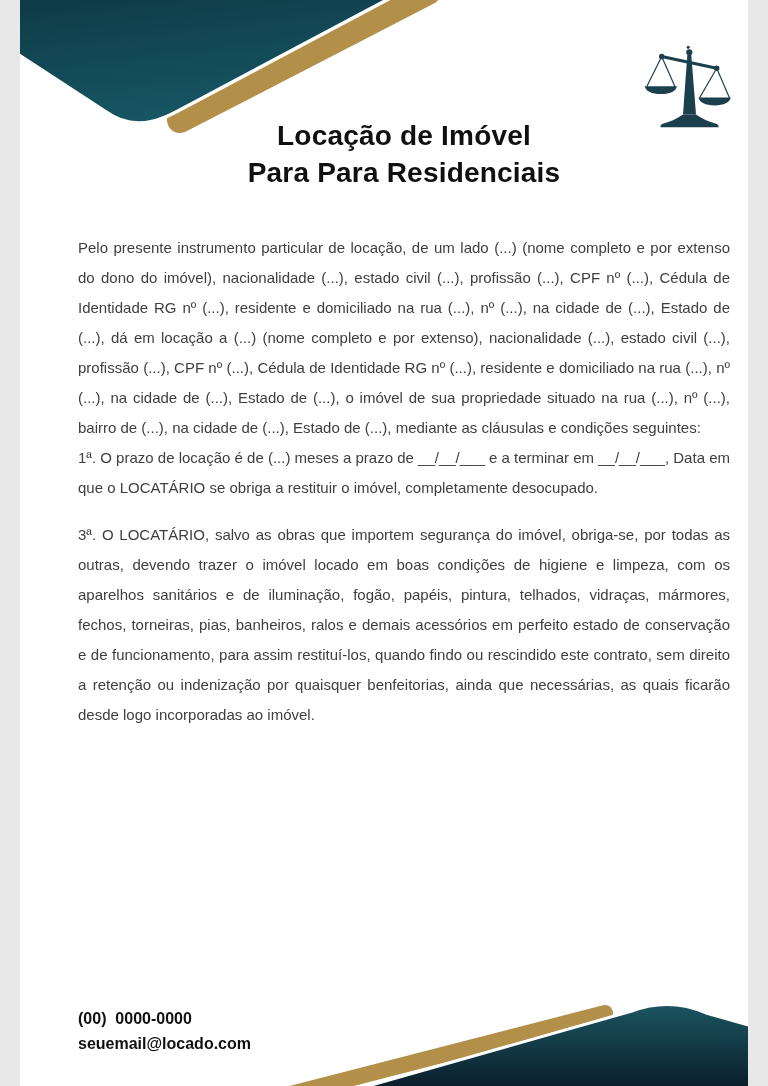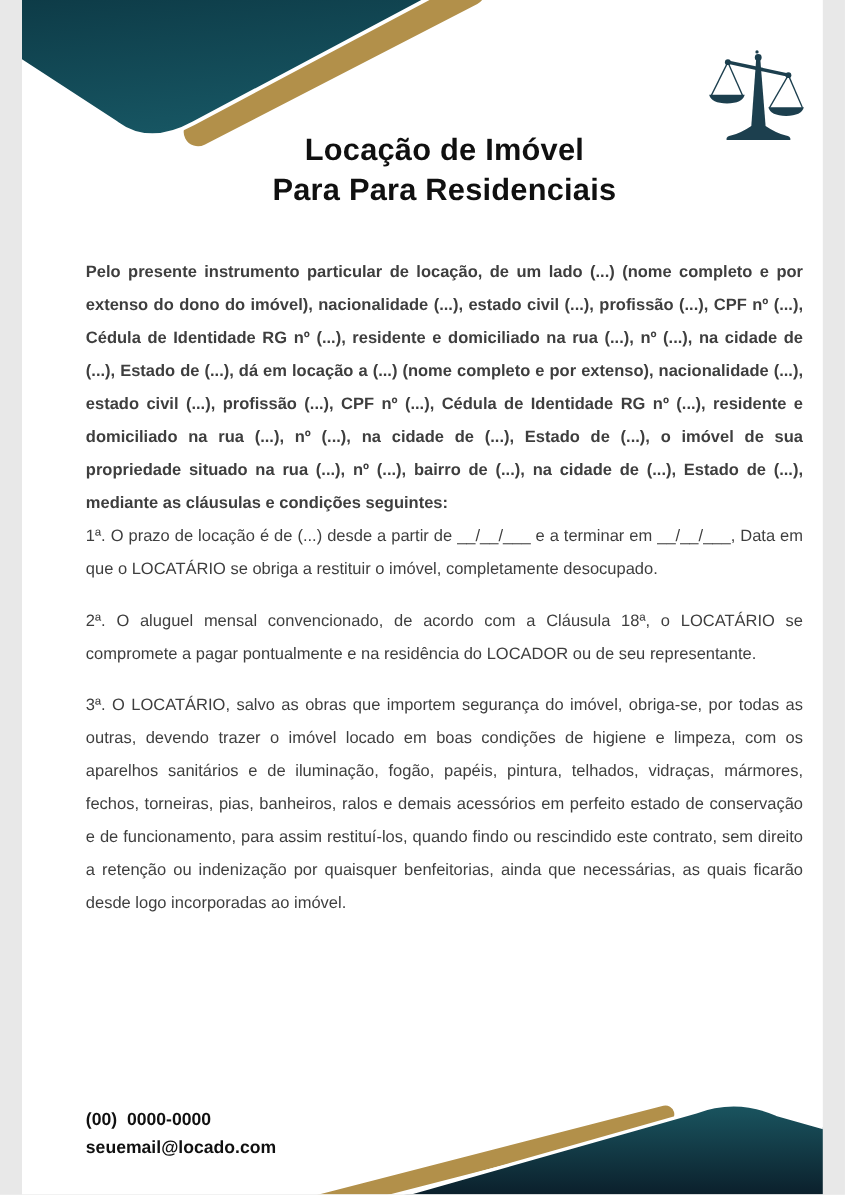--- a/index.html
+++ b/index.html
@@ -24,21 +24,21 @@
     position:absolute;top:117px;left:0;width:768px;
     text-align:center;font-size:28px;line-height:37px;font-weight:700;
     color:var(--color-heading);letter-spacing:.2px;
   }
   .body-text{
     position:absolute;left:58px;top:233px;width:652px;
     font-size:15px;line-height:30px;color:var(--color-text);
     text-align:justify;
   }
   .body-text .para{margin:0 0 16.5px 0;}
-  .body-text .para:first-child{margin-bottom:0;font-weight:bold;}
+  .body-text .para:first-child{margin-bottom:0;}
   .footer{
     position:absolute;left:58px;top:1006px;
     font-size:16px;line-height:25px;font-weight:700;color:var(--color-heading);
   }
   .footer div{white-space:pre;}
 </style>
 </head>
 <body>
 
 <div class="page">
@@ -78,22 +78,21 @@
     </g>
   </svg>
 
   <div class="title">
     <div>Locação de Imóvel</div>
     <div>Para Para Residenciais</div>
   </div>
 
   <div class="body-text">
       <div class="para">Pelo presente instrumento particular de locação, de um lado (...) (nome completo e por extenso do dono do imóvel), nacionalidade (...), estado civil (...), profissão (...), CPF nº (...), Cédula de Identidade RG nº (...), residente e domiciliado na rua (...), nº (...), na cidade de (...), Estado de (...), dá em locação a (...) (nome completo e por extenso), nacionalidade (...), estado civil (...), profissão (...), CPF nº (...), Cédula de Identidade RG nº (...), residente e domiciliado na rua (...), nº (...), na cidade de (...), Estado de (...), o imóvel de sua propriedade situado na rua (...), nº (...), bairro de (...), na cidade de (...), Estado de (...), mediante as cláusulas e condições seguintes:</div>
-      <div class="para">1ª. O prazo de locação é de (...) desde a partir de __/__/___ e a terminar em __/__/___, Data em que o LOCATÁRIO se obriga a restituir o imóvel, completamente desocupado.</div>
-      <div class="para">2ª. O aluguel mensal convencionado, de acordo com a Cláusula 18ª, o LOCATÁRIO se compromete a pagar pontualmente e na residência do LOCADOR ou de seu representante.</div>
+      <div class="para">1ª. O prazo de locação é de (...) meses a prazo de __/__/___ e a terminar em __/__/___, Data em que o LOCATÁRIO se obriga a restituir o imóvel, completamente desocupado.</div>
       <div class="para">3ª. O LOCATÁRIO, salvo as obras que importem segurança do imóvel, obriga-se, por todas as outras, devendo trazer o imóvel locado em boas condições de higiene e limpeza, com os aparelhos sanitários e de iluminação, fogão, papéis, pintura, telhados, vidraças, mármores, fechos, torneiras, pias, banheiros, ralos e demais acessórios em perfeito estado de conservação e de funcionamento, para assim restituí-los, quando findo ou rescindido este contrato, sem direito a retenção ou indenização por quaisquer benfeitorias, ainda que necessárias, as quais ficarão desde logo incorporadas ao imóvel.</div>
     </div>
 
   <div class="footer">
     <div>(00)&nbsp; 0000-0000</div>
     <div>seuemail@locado.com</div>
   </div>
 
   <svg class="decor-bottom" width="768" height="106" viewBox="0 0 768 106" aria-hidden="true">
     <defs>

